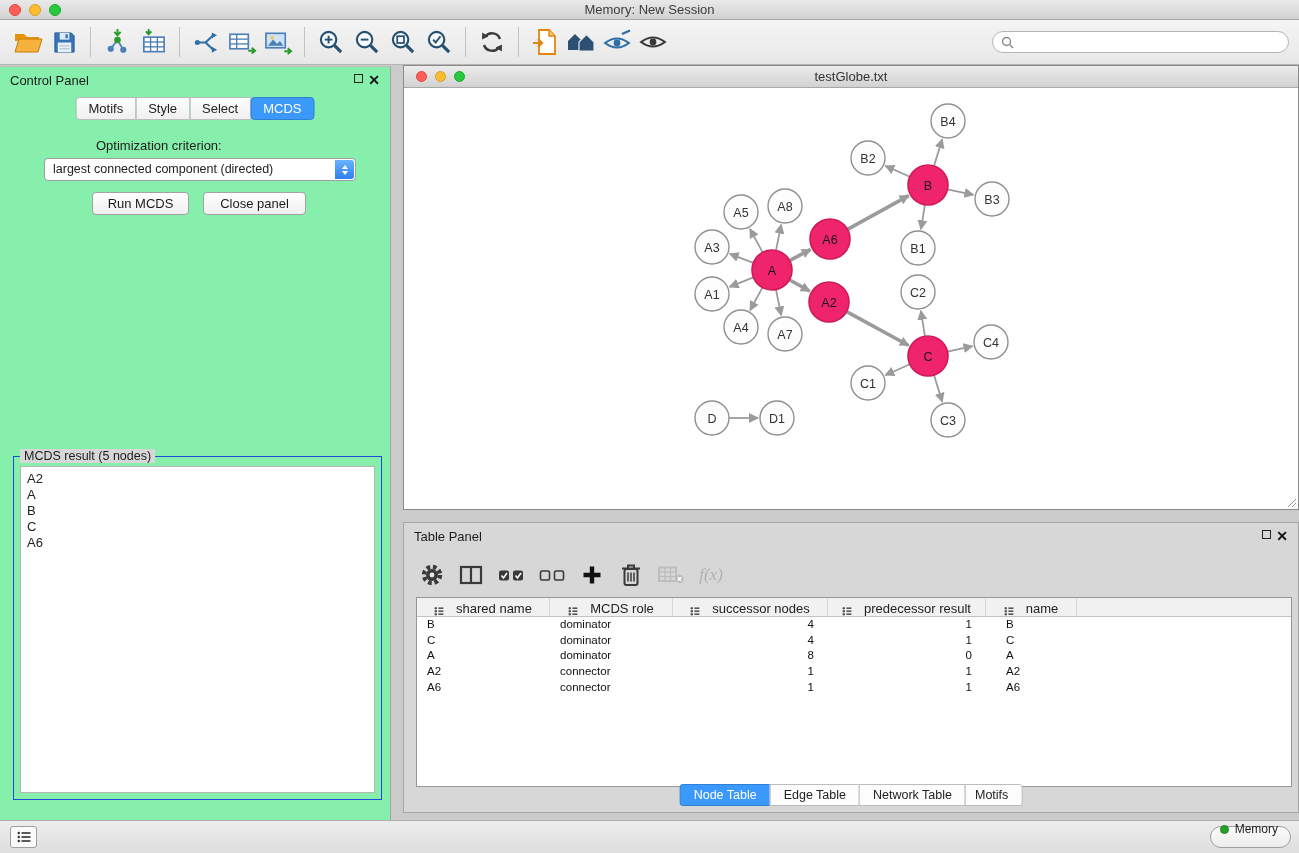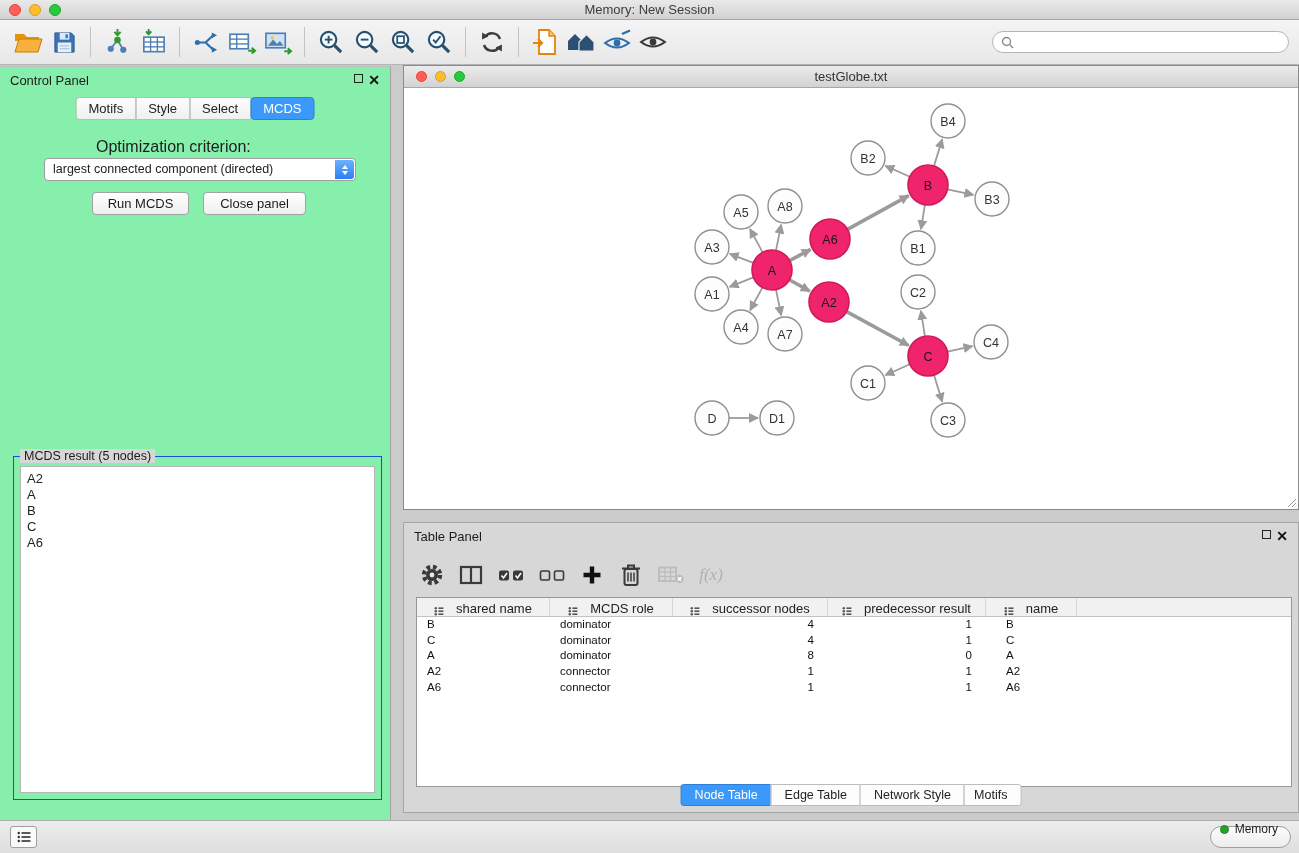--- a/index.html
+++ b/index.html
@@ -34,21 +34,21 @@
   .panel-header .ph-title { position:absolute; left:10px; top:6px; font-size:13px; color:#1c1c1c; }
   .panel-ctrl { position:absolute; top:7px; cursor:default; }
   .float-box { width:9px; height:9px; border:1.5px solid #222; }
   .close-x { font-size:14px; font-weight:bold; color:#111; line-height:12px; }
   .cp-tabs { position:absolute; top:30px; left:50%; transform:translateX(-50%); display:flex; }
   .cp-tab { padding:3px 12px; font-size:13px; background:linear-gradient(#fdfdfd,#f0f0f0);
     border:1px solid #bcbcbc; margin-left:-1px; color:#222; white-space:nowrap; }
   .cp-tab:first-child { border-radius:4px 0 0 4px; margin-left:0; }
   .cp-tab:last-child { border-radius:0 4px 4px 0; }
   .cp-tab.active { background:#3b99fc; border-color:#2f7fd6; color:#fff; border-radius:4px; }
-  .opt-label { position:absolute; left:96px; top:71px; font-size:16px; color:#1c1c1c; }
+  .opt-label { position:absolute; left:96px; top:71px; font-size:13px; color:#1c1c1c; }
   .dropdown { position:absolute; left:44px; top:91px; width:312px; height:23px; background:#fff;
     border:1px solid #9e9e9e; border-radius:4px; font-size:12.5px; line-height:21px; padding-left:8px; }
   .dropdown .stepper { position:absolute; right:1px; top:1px; bottom:1px; width:19px;
     background:linear-gradient(#6ab4fd,#2e7ef0); border-radius:0 3px 3px 0;
     display:flex; flex-direction:column; align-items:center; justify-content:center; gap:2px; }
   .arr-up { width:0; height:0; border-left:3.5px solid transparent; border-right:3.5px solid transparent; border-bottom:4.5px solid #fff; }
   .arr-dn { width:0; height:0; border-left:3.5px solid transparent; border-right:3.5px solid transparent; border-top:4.5px solid #fff; }
   .cp-btn { position:absolute; top:125px; height:23px; background:linear-gradient(#ffffff,#efefef);
     border:1px solid #a2a2a2; border-radius:4px; font-size:13px; color:#1c1c1c;
     display:flex; align-items:center; justify-content:center; }
@@ -580,21 +580,21 @@
             <div class="td c2">1</div>
             <div class="td c3">1</div>
             <div class="td c4">A6</div>
             <div class="td filler"></div>
           </div>
         </div>
     </div>
     <div class="table-tabs">
       <div class="t-tab active">Node Table</div>
       <div class="t-tab">Edge Table</div>
-      <div class="t-tab">Network Style</div>
+      <div class="t-tab">Network Table</div>
       <div class="t-tab">Motifs</div>
     </div>
   </div>
 
   <div class="statusbar">
     <div class="sb-left-btn">
       <svg width="14" height="12" viewBox="0 0 14 12">
         <circle cx="1.8" cy="2" r="1.2" fill="#333"></circle>
           <rect x="4.5" y="1.2" width="9" height="1.6" fill="#333"></rect>
         <circle cx="1.8" cy="6" r="1.2" fill="#333"></circle>

